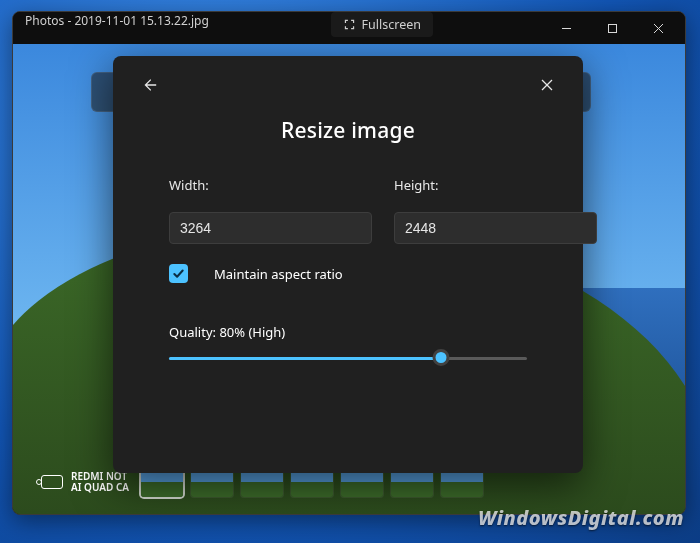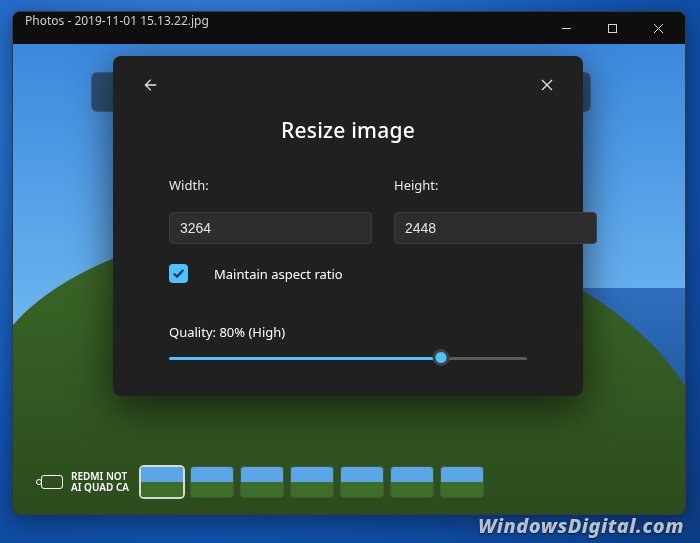--- a/index.html
+++ b/index.html
@@ -89,21 +89,21 @@
   .thumb {
     width:42px; height:30px; border-radius:3px;
     background: linear-gradient(#5aa6e8 50%, #3d6d2b 50%);
     box-shadow: 0 0 0 1px rgba(255,255,255,.08);
     cursor:pointer;
   }
   .thumb.sel { box-shadow: 0 0 0 2px #ffffffcc; }
   
   .dialog {
     position:absolute; left:100px; top:12px;
-    width:470px; height:340px;
+    width:470px; height:417px;
     background:#202020;
     border-radius:8px;
     box-shadow: 0 12px 40px rgba(0,0,0,.6);
     color:#fff;
     padding: 14px 22px 22px;
     display:flex; flex-direction:column;
   }
   .dialog-top {
     display:flex; justify-content:space-between; align-items:center;
     height:30px;
@@ -140,36 +140,42 @@
     position:absolute; top:-2px; width:17px; height:17px; border-radius:50%;
     background:#4cc2ff; border:3px solid #414141; cursor:pointer; transform:translateX(-50%);
   }
   .save-row { margin-top:auto; display:flex; justify-content:center; padding-bottom:6px;}
   .save-btn {
     background:#4cc2ff; color:#07263a; border:none; border-radius:4px;
     padding:9px 20px; font-size:14px; cursor:pointer;
     outline:2px solid #3aa0d8; outline-offset:0;
   }
   .watermark {
-    position:absolute; right:16px; bottom:4px;
+    position:absolute; right:16px; bottom:12px;
     font-size:20px; font-weight:800; font-style:italic;
     color:rgba(255,255,255,.72);
     text-shadow:0 1px 2px rgba(0,0,0,.6);
     letter-spacing:.5px;
   }
 </style>
 </head>
 <body>
 
 <div class="desktop-bg"></div>
 
 <div class="window">
 
   <div class="titlebar">
     <div class="titlebar-text">Photos - 2019-11-01 15.13.22.jpg</div>
+    <div class="fullscreen-btn">
+      <svg width="13" height="13" viewBox="0 0 16 16" fill="none" stroke="currentColor" stroke-width="1.5">
+          <path d="M3 6V3h3M13 6V3h-3M3 10v3h3M13 10v3h-3"></path>
+        </svg>
+      <span>Fullscreen</span>
+    </div>
     <div class="wincontrols">
       <div class="winbtn">
         <svg width="11" height="11" viewBox="0 0 11 11" stroke="currentColor" stroke-width="1">
             <line x1="1" y1="5.5" x2="10" y2="5.5"></line>
           </svg>
       </div>
       <div class="winbtn">
         <svg width="11" height="11" viewBox="0 0 11 11" fill="none" stroke="currentColor" stroke-width="1">
             <rect x="1.5" y="1.5" width="8" height="8"></rect>
           </svg>

